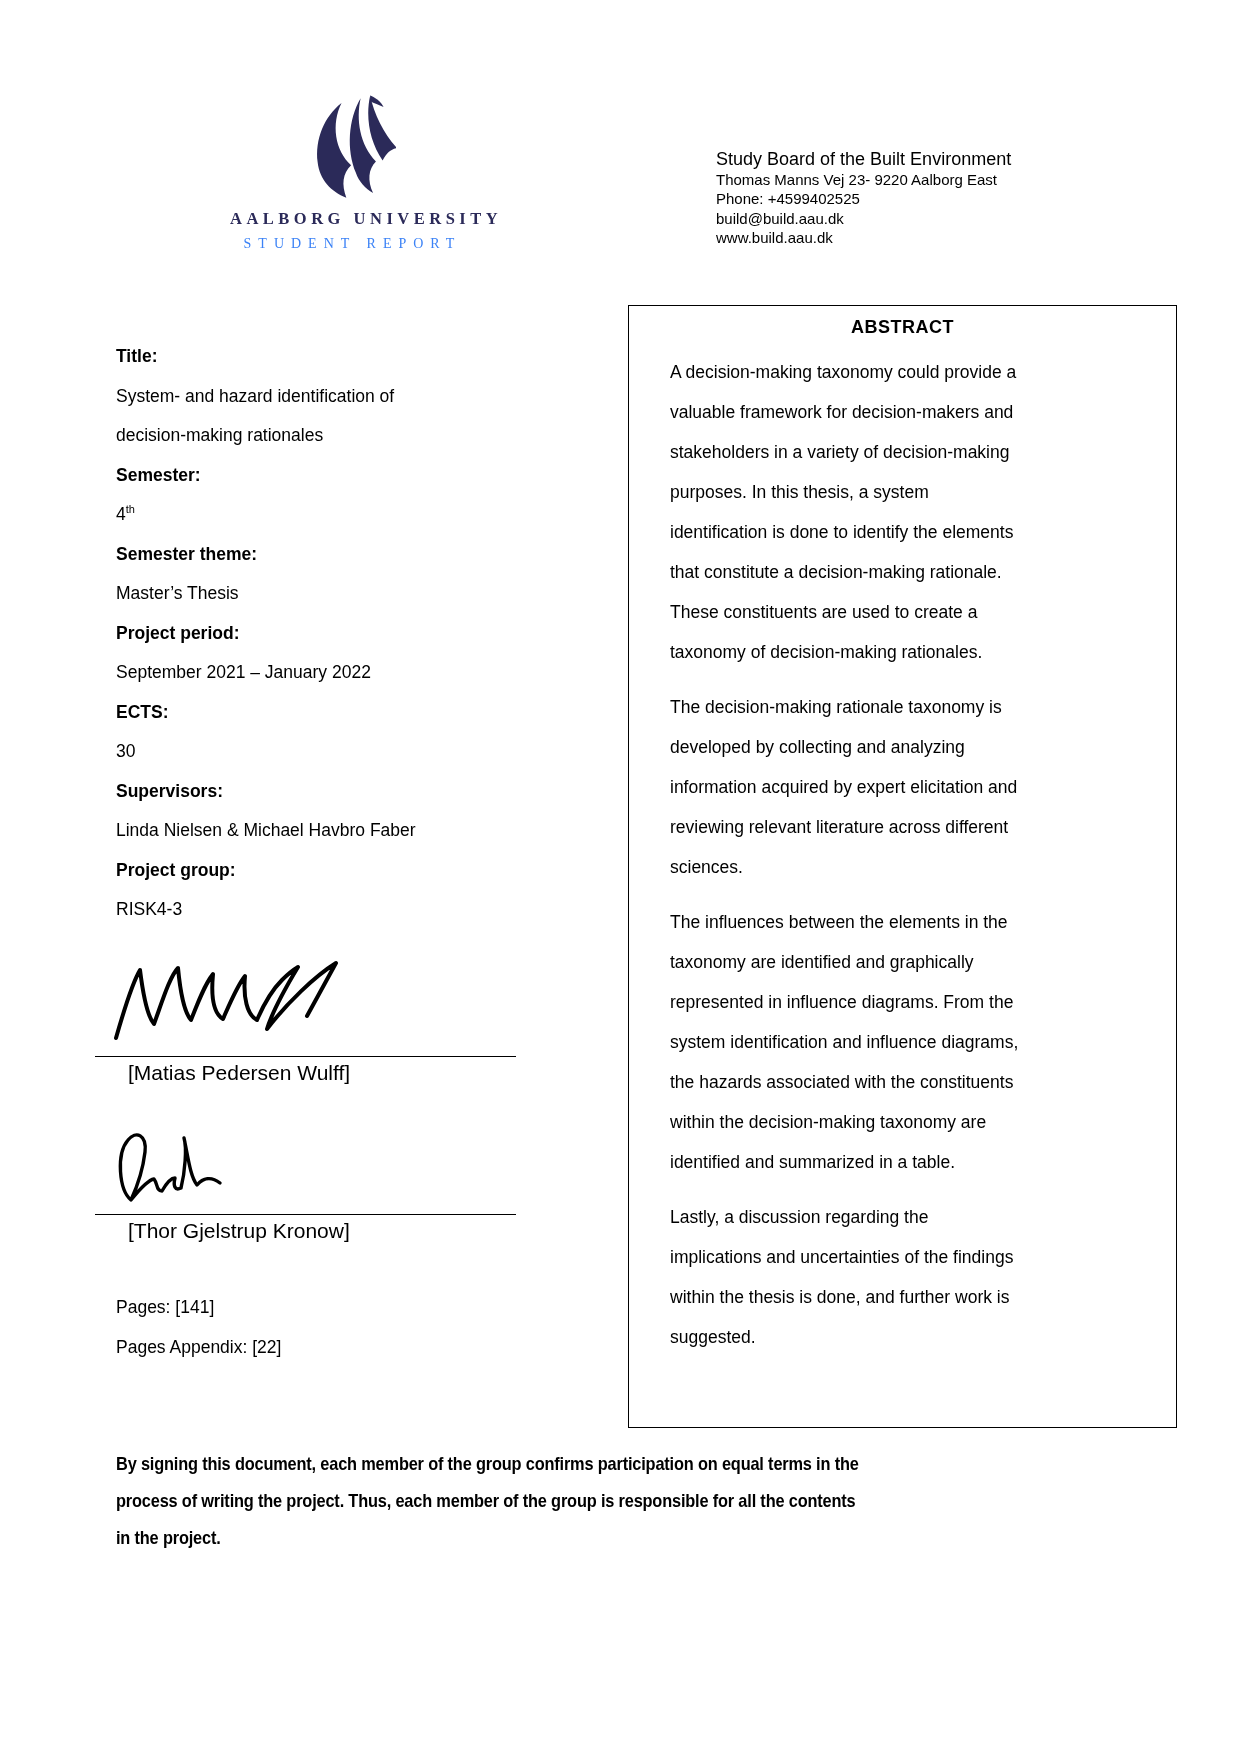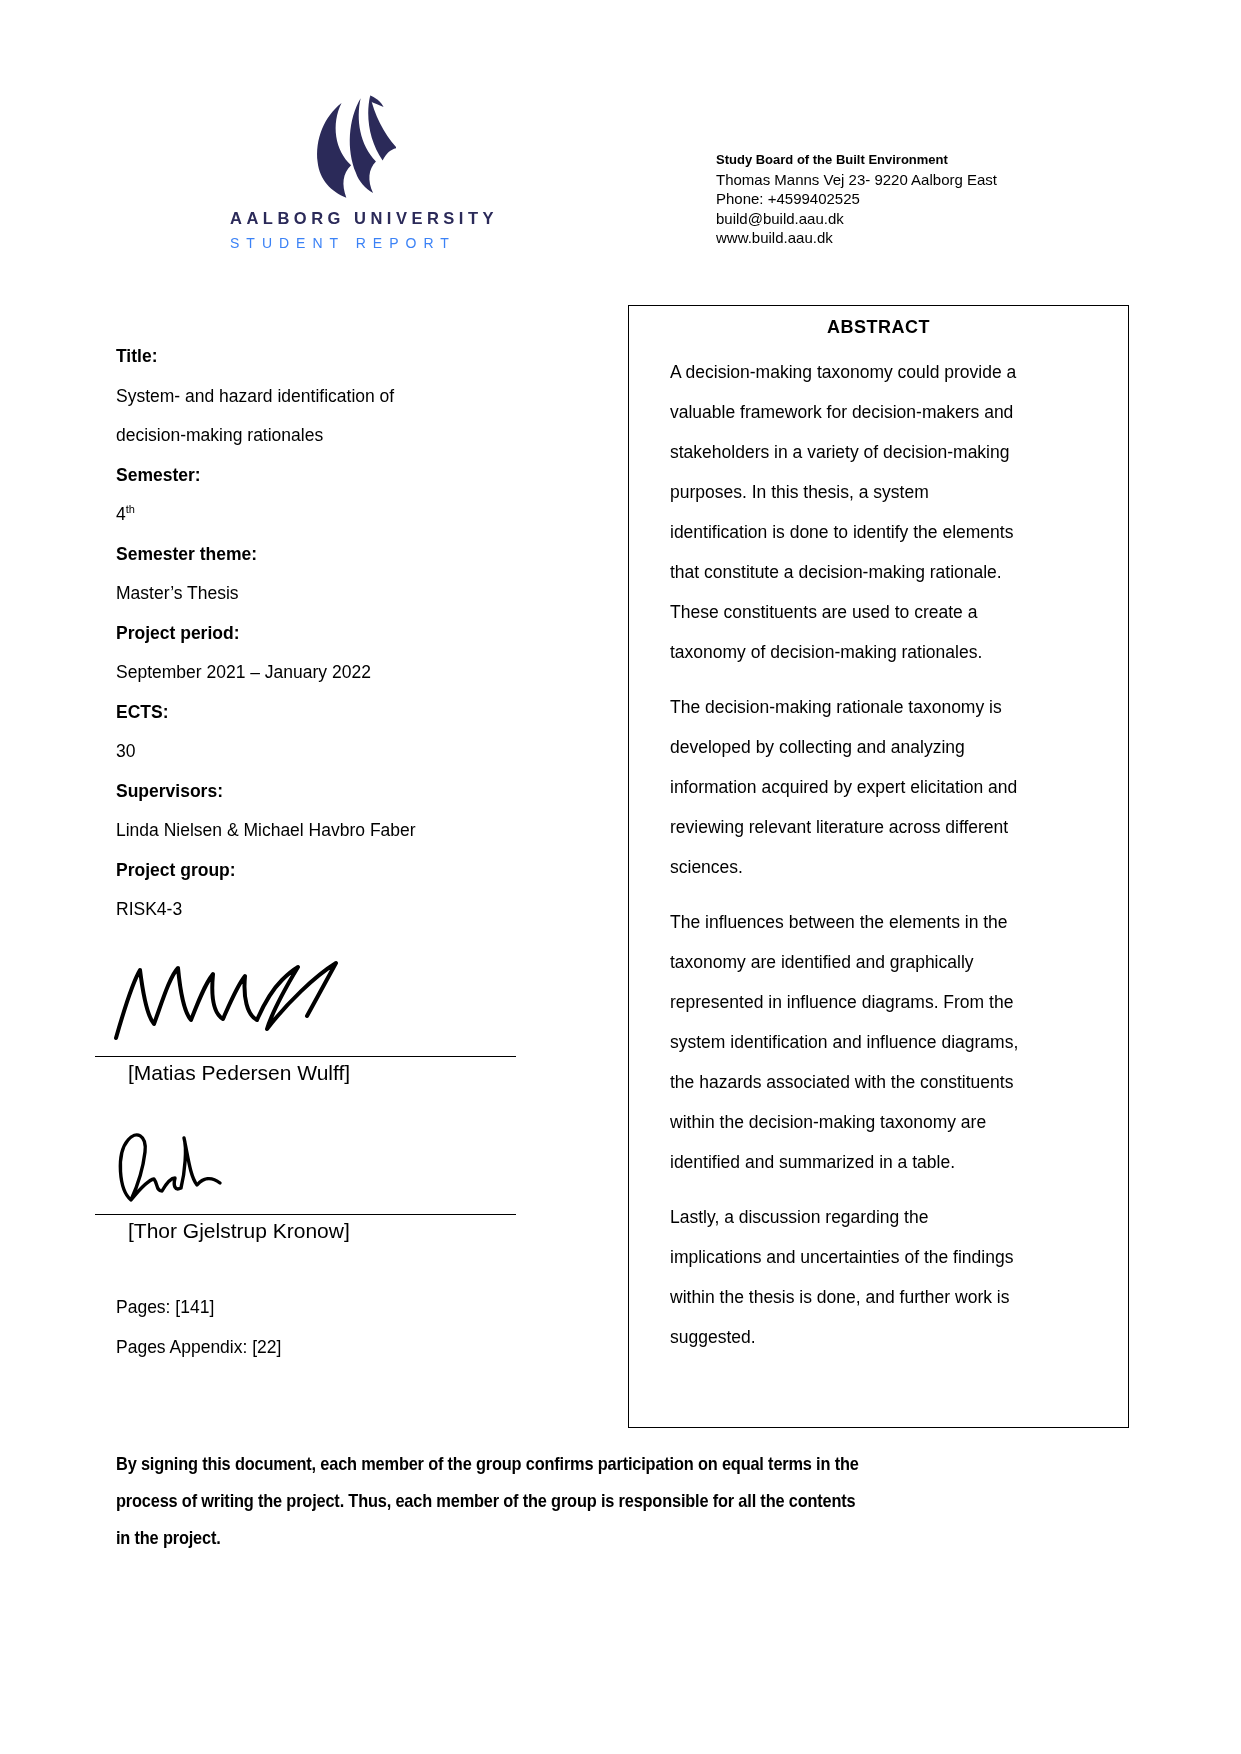--- a/index.html
+++ b/index.html
@@ -4,50 +4,50 @@
 <style>
   html,body{margin:0;padding:0;background:#ffffff;}
   body{
     width:1241px;height:1754px;position:relative;
     font-family:"Liberation Sans","DejaVu Sans",sans-serif;
     color:#000;
   }
   .abs{position:absolute;}
 
   
-  .logo-block{left:230px;top:95px;width:245px;}
+  .logo-block{left:230px;top:95px;width:245px;text-align:center;font-family:Liberation Serif, serif;}
   .swoosh{display:block;margin:0 auto;width:86px;height:106px;}
   .wordmark{
     margin-top:8px;font-weight:bold;font-size:16.5px;letter-spacing:4.5px;
     color:#2b2a59;white-space:nowrap;
   }
   .wm-sub{
     margin-top:7px;font-size:14px;letter-spacing:7px;color:#3b82f6;white-space:nowrap;
   }
 
   
   .contact-block{left:716px;top:150px;font-size:15px;line-height:19.5px;}
-  .contact-block .c-bold{font-weight:bold;font-size:13px;}
+  .contact-block .c-bold{font-weight:normal;font-size:18px;}
 
   
   .details-block{left:116px;top:337px;font-size:17.5px;line-height:39.5px;}
   .details-block .b{font-weight:bold;}
   .details-block sup{font-size:11px;line-height:0;}
 
   
   .sig-svg{overflow:visible;}
   .sig-rule{height:0;border-top:1.6px solid #000;width:421px;left:95px;}
   .sig-name{left:128px;font-size:21px;}
 
   
   .pages-block{left:116px;top:1288px;font-size:17.5px;line-height:39.5px;}
 
   
   .abstract-box{
-    left:628px;top:305px;width:501px;height:1123px;border:1.6px solid #000;
+    left:628px;top:305px;width:549px;height:1123px;border:1.6px solid #000;
     box-sizing:border-box;padding:8px 25px 0 25px;
   }
   .abs-h{
     text-align:center;font-weight:bold;font-size:18px;letter-spacing:0.5px;
     line-height:26px;margin-bottom:12px;
   }
   .abs-p{
     font-size:17.5px;line-height:40px;white-space:pre-line;margin:0 0 15px 16px;
   }
 

